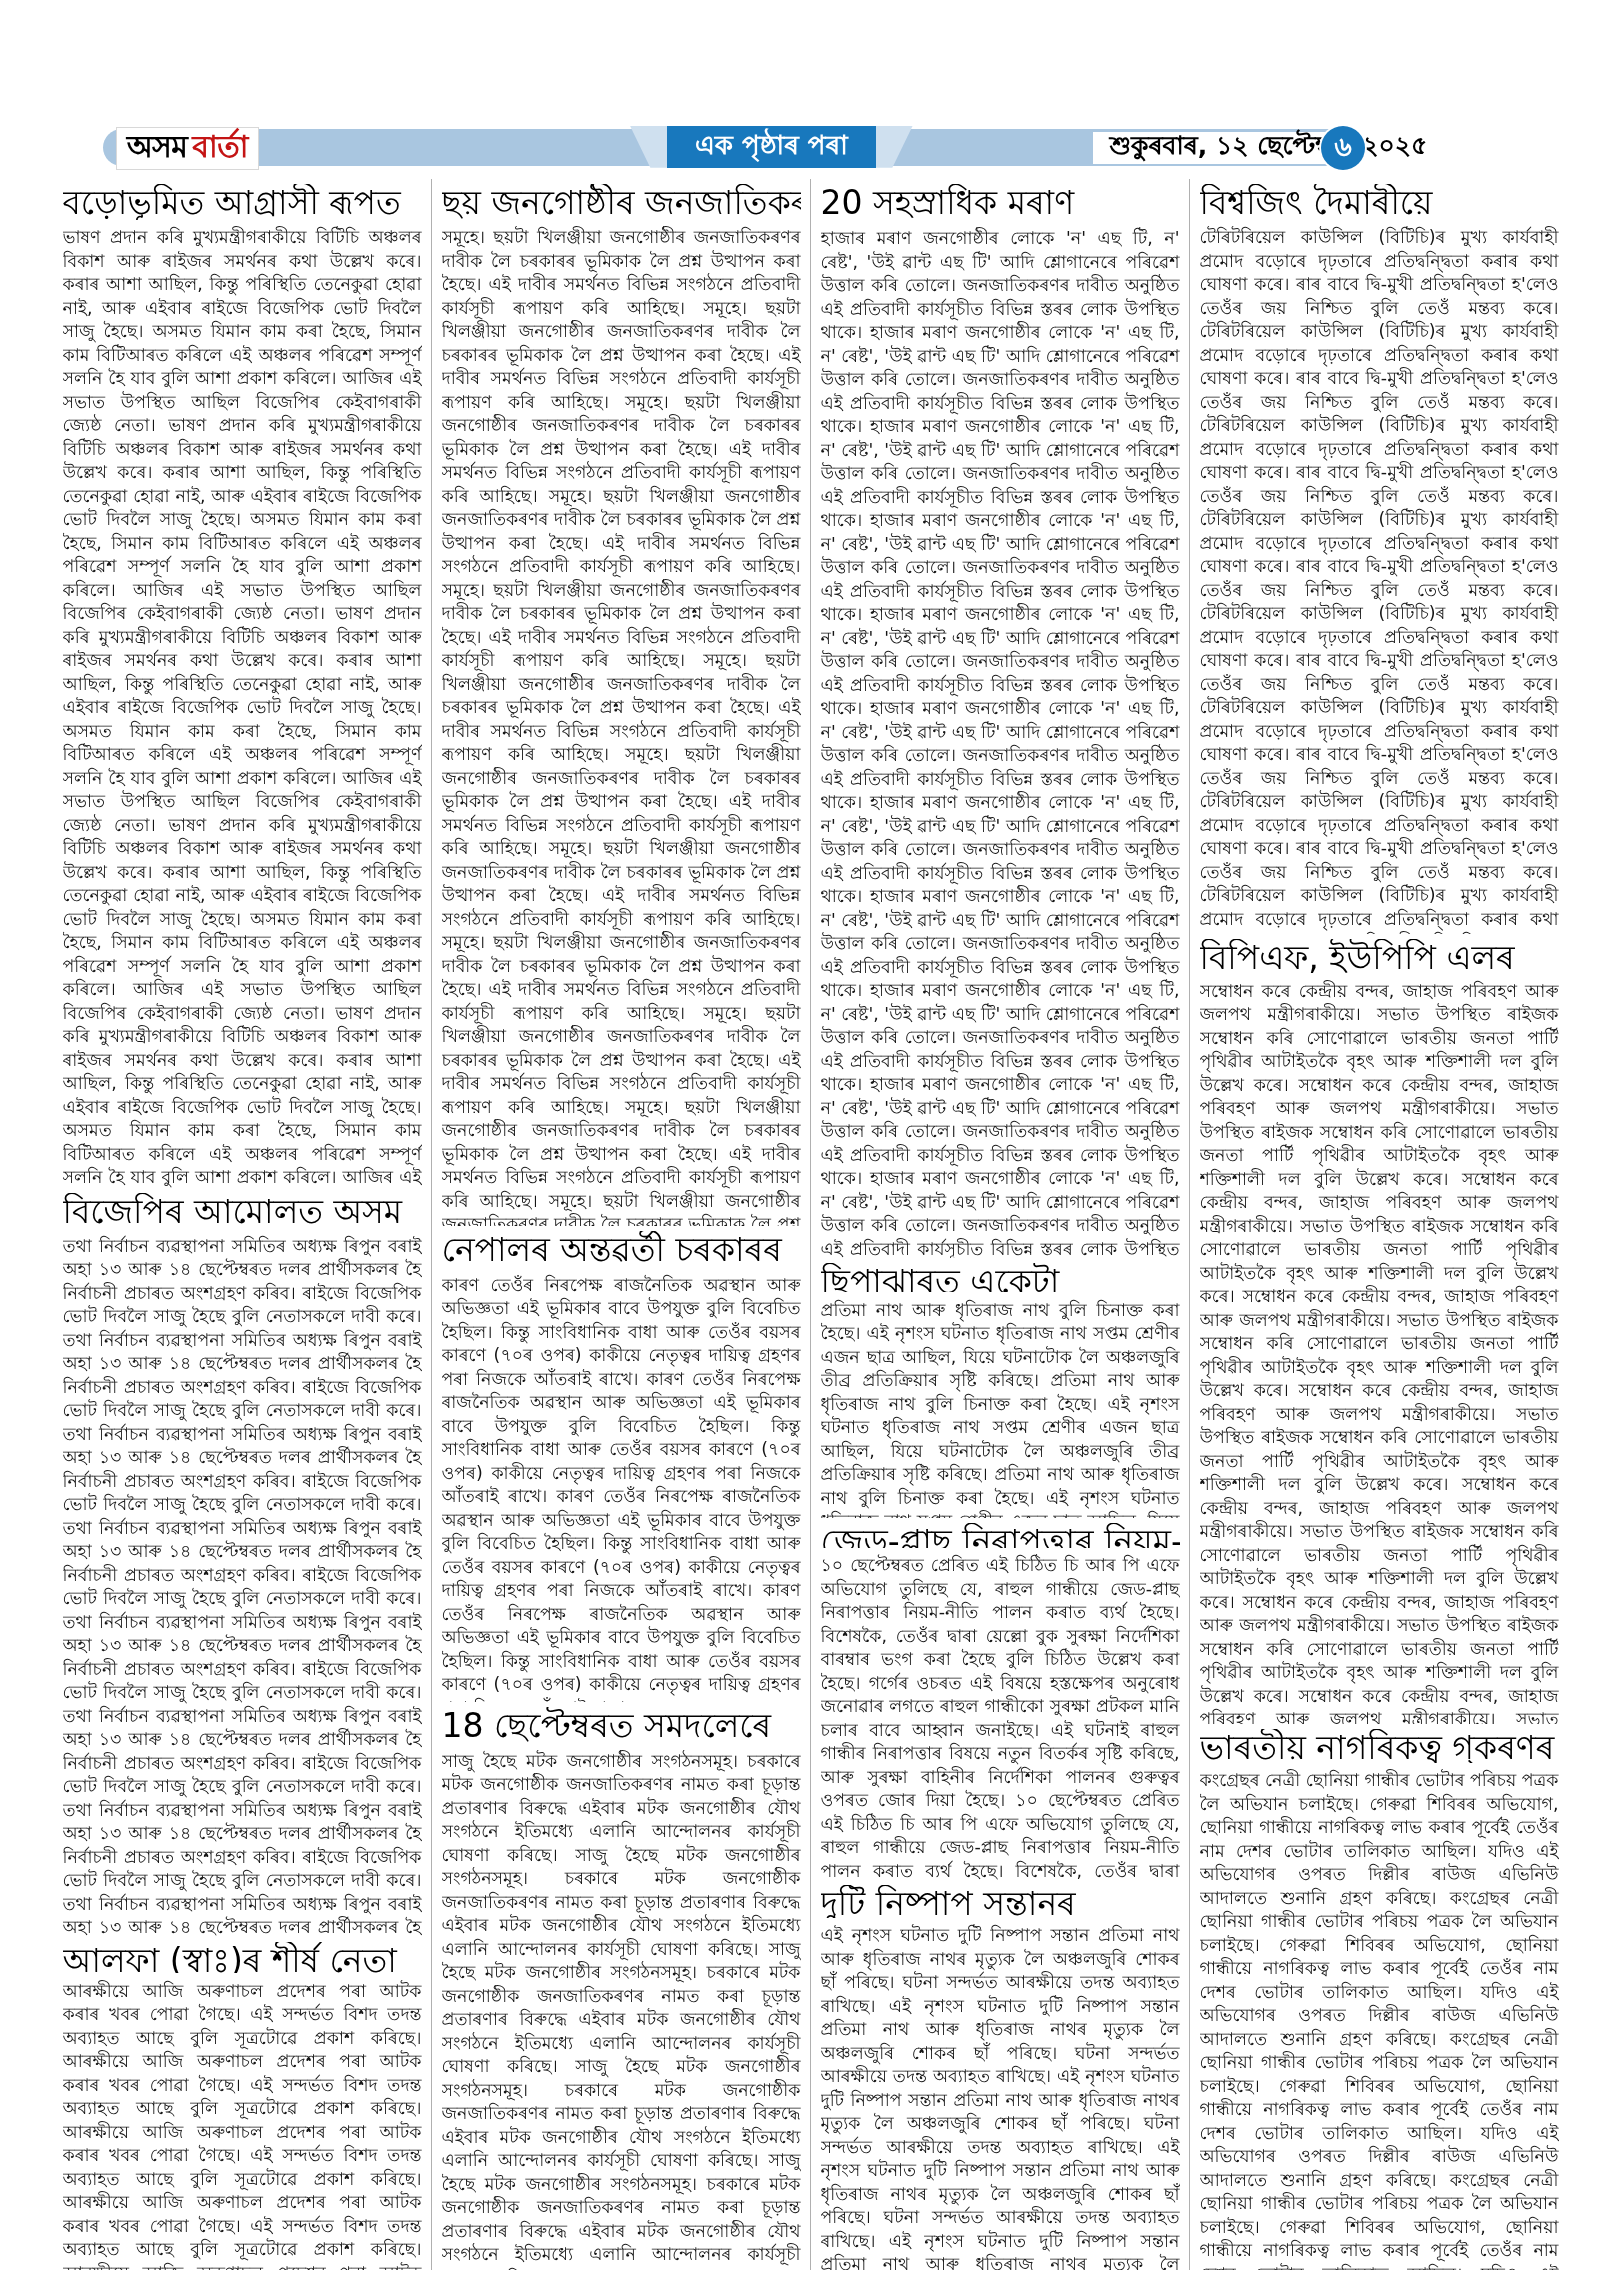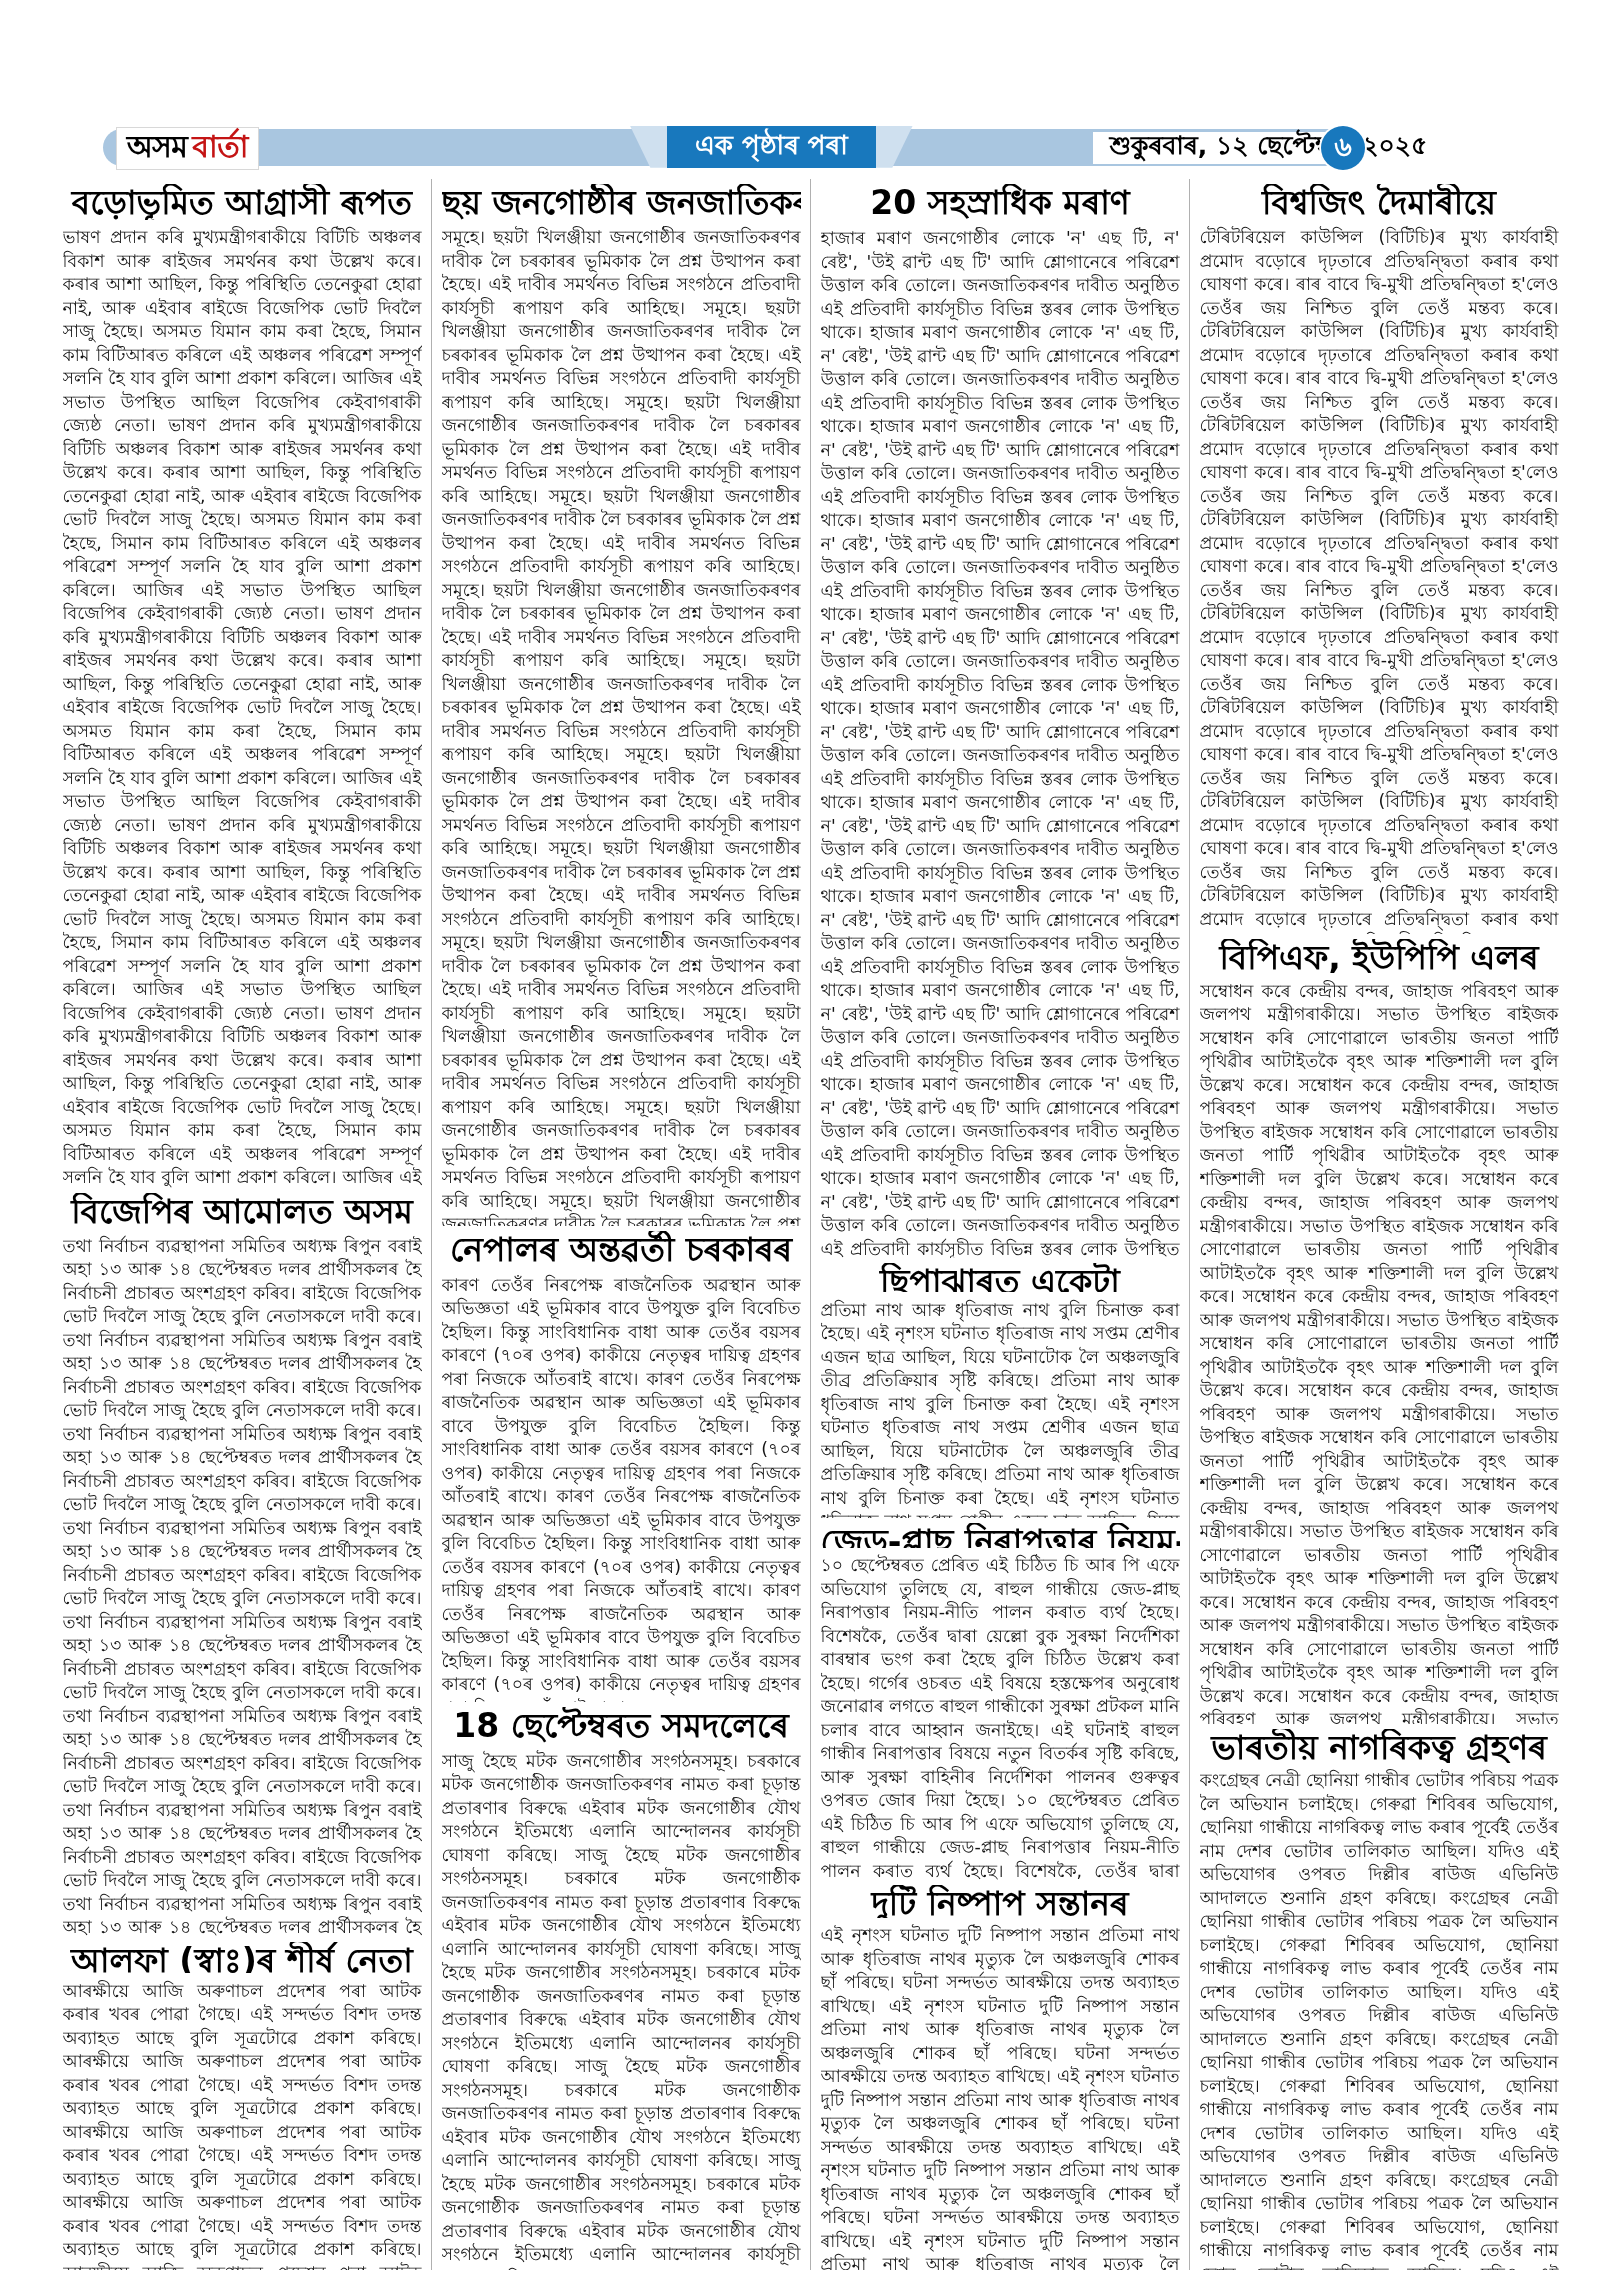--- a/index.html
+++ b/index.html
@@ -25,21 +25,21 @@
   .page-circle{position:absolute;left:1321px;top:126px;width:44px;height:44px;border-radius:50%;
     background:#1878bd;color:#fff;display:flex;align-items:center;justify-content:center;
     font-size:27px;font-weight:bold;box-shadow:0 0 0 1.9px #fff;}
 
   
   .content{position:absolute;left:53px;top:179px;width:1515px;height:2091px;display:flex;}
   .col{flex:1 1 0;padding:0 9.5px;display:flex;flex-direction:column;min-width:0;overflow:hidden;}
   .col + .col{border-left:0.6px solid #b0b0b0;}
   .article{display:flex;flex-direction:column;overflow:hidden;}
   .article.grow{flex:1 1 auto;}
-  .headline{font-size:33px;line-height:1.15;font-weight:bold;color:#000;text-align:center;
+  .headline{font-size:33px;line-height:1.15;font-weight:normal;color:#000;text-align:left;
     margin:5px 0 6.3px;white-space:nowrap;overflow:hidden;}
   .article-body{flex:1 1 auto;overflow:hidden;font-size:17.4px;line-height:23.5px;
     text-align:justify;color:#151515;word-break:break-word;}
 </style>
 </head>
 <body>
 
 <div class="page">
 
   <div class="header-strip">
@@ -112,20 +112,20 @@
     <div class="col">
       <div class="article" style="flex:0 0 755px">
         <div class="headline">বিশ্বজিৎ দৈমাৰীয়ে</div>
         <div class="article-body">টেৰিটৰিয়েল কাউন্সিল (বিটিচি)ৰ মুখ্য কাৰ্যবাহী প্ৰমোদ বড়োৰে দৃঢ়তাৰে প্ৰতিদ্বন্দ্বিতা কৰাৰ কথা ঘোষণা কৰে। ৰাৰ বাবে দ্বি-মুখী প্ৰতিদ্বন্দ্বিতা হ'লেও তেওঁৰ জয় নিশ্চিত বুলি তেওঁ মন্তব্য কৰে। টেৰিটৰিয়েল কাউন্সিল (বিটিচি)ৰ মুখ্য কাৰ্যবাহী প্ৰমোদ বড়োৰে দৃঢ়তাৰে প্ৰতিদ্বন্দ্বিতা কৰাৰ কথা ঘোষণা কৰে। ৰাৰ বাবে দ্বি-মুখী প্ৰতিদ্বন্দ্বিতা হ'লেও তেওঁৰ জয় নিশ্চিত বুলি তেওঁ মন্তব্য কৰে। টেৰিটৰিয়েল কাউন্সিল (বিটিচি)ৰ মুখ্য কাৰ্যবাহী প্ৰমোদ বড়োৰে দৃঢ়তাৰে প্ৰতিদ্বন্দ্বিতা কৰাৰ কথা ঘোষণা কৰে। ৰাৰ বাবে দ্বি-মুখী প্ৰতিদ্বন্দ্বিতা হ'লেও তেওঁৰ জয় নিশ্চিত বুলি তেওঁ মন্তব্য কৰে। টেৰিটৰিয়েল কাউন্সিল (বিটিচি)ৰ মুখ্য কাৰ্যবাহী প্ৰমোদ বড়োৰে দৃঢ়তাৰে প্ৰতিদ্বন্দ্বিতা কৰাৰ কথা ঘোষণা কৰে। ৰাৰ বাবে দ্বি-মুখী প্ৰতিদ্বন্দ্বিতা হ'লেও তেওঁৰ জয় নিশ্চিত বুলি তেওঁ মন্তব্য কৰে। টেৰিটৰিয়েল কাউন্সিল (বিটিচি)ৰ মুখ্য কাৰ্যবাহী প্ৰমোদ বড়োৰে দৃঢ়তাৰে প্ৰতিদ্বন্দ্বিতা কৰাৰ কথা ঘোষণা কৰে। ৰাৰ বাবে দ্বি-মুখী প্ৰতিদ্বন্দ্বিতা হ'লেও তেওঁৰ জয় নিশ্চিত বুলি তেওঁ মন্তব্য কৰে। টেৰিটৰিয়েল কাউন্সিল (বিটিচি)ৰ মুখ্য কাৰ্যবাহী প্ৰমোদ বড়োৰে দৃঢ়তাৰে প্ৰতিদ্বন্দ্বিতা কৰাৰ কথা ঘোষণা কৰে। ৰাৰ বাবে দ্বি-মুখী প্ৰতিদ্বন্দ্বিতা হ'লেও তেওঁৰ জয় নিশ্চিত বুলি তেওঁ মন্তব্য কৰে। টেৰিটৰিয়েল কাউন্সিল (বিটিচি)ৰ মুখ্য কাৰ্যবাহী প্ৰমোদ বড়োৰে দৃঢ়তাৰে প্ৰতিদ্বন্দ্বিতা কৰাৰ কথা ঘোষণা কৰে। ৰাৰ বাবে দ্বি-মুখী প্ৰতিদ্বন্দ্বিতা হ'লেও তেওঁৰ জয় নিশ্চিত বুলি তেওঁ মন্তব্য কৰে। টেৰিটৰিয়েল কাউন্সিল (বিটিচি)ৰ মুখ্য কাৰ্যবাহী প্ৰমোদ বড়োৰে দৃঢ়তাৰে প্ৰতিদ্বন্দ্বিতা কৰাৰ কথা ঘোষণা কৰে। ৰাৰ বাবে দ্বি-মুখী প্ৰতিদ্বন্দ্বিতা হ'লেও তেওঁৰ জয় নিশ্চিত বুলি তেওঁ মন্তব্য কৰে।</div>
       </div>
       <div class="article" style="flex:0 0 790px">
         <div class="headline">বিপিএফ, ইউপিপি এলৰ</div>
         <div class="article-body">সম্বোধন কৰে কেন্দ্ৰীয় বন্দৰ, জাহাজ পৰিবহণ আৰু জলপথ মন্ত্ৰীগৰাকীয়ে। সভাত উপস্থিত ৰাইজক সম্বোধন কৰি সোণোৱালে ভাৰতীয় জনতা পাৰ্টি পৃথিৱীৰ আটাইতকৈ বৃহৎ আৰু শক্তিশালী দল বুলি উল্লেখ কৰে। সম্বোধন কৰে কেন্দ্ৰীয় বন্দৰ, জাহাজ পৰিবহণ আৰু জলপথ মন্ত্ৰীগৰাকীয়ে। সভাত উপস্থিত ৰাইজক সম্বোধন কৰি সোণোৱালে ভাৰতীয় জনতা পাৰ্টি পৃথিৱীৰ আটাইতকৈ বৃহৎ আৰু শক্তিশালী দল বুলি উল্লেখ কৰে। সম্বোধন কৰে কেন্দ্ৰীয় বন্দৰ, জাহাজ পৰিবহণ আৰু জলপথ মন্ত্ৰীগৰাকীয়ে। সভাত উপস্থিত ৰাইজক সম্বোধন কৰি সোণোৱালে ভাৰতীয় জনতা পাৰ্টি পৃথিৱীৰ আটাইতকৈ বৃহৎ আৰু শক্তিশালী দল বুলি উল্লেখ কৰে। সম্বোধন কৰে কেন্দ্ৰীয় বন্দৰ, জাহাজ পৰিবহণ আৰু জলপথ মন্ত্ৰীগৰাকীয়ে। সভাত উপস্থিত ৰাইজক সম্বোধন কৰি সোণোৱালে ভাৰতীয় জনতা পাৰ্টি পৃথিৱীৰ আটাইতকৈ বৃহৎ আৰু শক্তিশালী দল বুলি উল্লেখ কৰে। সম্বোধন কৰে কেন্দ্ৰীয় বন্দৰ, জাহাজ পৰিবহণ আৰু জলপথ মন্ত্ৰীগৰাকীয়ে। সভাত উপস্থিত ৰাইজক সম্বোধন কৰি সোণোৱালে ভাৰতীয় জনতা পাৰ্টি পৃথিৱীৰ আটাইতকৈ বৃহৎ আৰু শক্তিশালী দল বুলি উল্লেখ কৰে। সম্বোধন কৰে কেন্দ্ৰীয় বন্দৰ, জাহাজ পৰিবহণ আৰু জলপথ মন্ত্ৰীগৰাকীয়ে। সভাত উপস্থিত ৰাইজক সম্বোধন কৰি সোণোৱালে ভাৰতীয় জনতা পাৰ্টি পৃথিৱীৰ আটাইতকৈ বৃহৎ আৰু শক্তিশালী দল বুলি উল্লেখ কৰে। সম্বোধন কৰে কেন্দ্ৰীয় বন্দৰ, জাহাজ পৰিবহণ আৰু জলপথ মন্ত্ৰীগৰাকীয়ে। সভাত উপস্থিত ৰাইজক সম্বোধন কৰি সোণোৱালে ভাৰতীয় জনতা পাৰ্টি পৃথিৱীৰ আটাইতকৈ বৃহৎ আৰু শক্তিশালী দল বুলি উল্লেখ কৰে। সম্বোধন কৰে কেন্দ্ৰীয় বন্দৰ, জাহাজ পৰিবহণ আৰু জলপথ মন্ত্ৰীগৰাকীয়ে। সভাত উপস্থিত ৰাইজক সম্বোধন কৰি সোণোৱালে ভাৰতীয় জনতা পাৰ্টি পৃথিৱীৰ আটাইতকৈ বৃহৎ আৰু শক্তিশালী দল বুলি উল্লেখ কৰে।</div>
       </div>
       <div class="article grow">
-        <div class="headline">ভাৰতীয় নাগৰিকত্ব গ্ৰহণৰ</div>
+        <div class="headline">ভাৰতীয় নাগৰিকত্ব গ্কৰণৰ</div>
         <div class="article-body">কংগ্ৰেছৰ নেত্ৰী ছোনিয়া গান্ধীৰ ভোটাৰ পৰিচয় পত্ৰক লৈ অভিযান চলাইছে। গেৰুৱা শিবিৰৰ অভিযোগ, ছোনিয়া গান্ধীয়ে নাগৰিকত্ব লাভ কৰাৰ পূৰ্বেই তেওঁৰ নাম দেশৰ ভোটাৰ তালিকাত আছিল। যদিও এই অভিযোগৰ ওপৰত দিল্লীৰ ৰাউজ এভিনিউ আদালতে শুনানি গ্ৰহণ কৰিছে। কংগ্ৰেছৰ নেত্ৰী ছোনিয়া গান্ধীৰ ভোটাৰ পৰিচয় পত্ৰক লৈ অভিযান চলাইছে। গেৰুৱা শিবিৰৰ অভিযোগ, ছোনিয়া গান্ধীয়ে নাগৰিকত্ব লাভ কৰাৰ পূৰ্বেই তেওঁৰ নাম দেশৰ ভোটাৰ তালিকাত আছিল। যদিও এই অভিযোগৰ ওপৰত দিল্লীৰ ৰাউজ এভিনিউ আদালতে শুনানি গ্ৰহণ কৰিছে। কংগ্ৰেছৰ নেত্ৰী ছোনিয়া গান্ধীৰ ভোটাৰ পৰিচয় পত্ৰক লৈ অভিযান চলাইছে। গেৰুৱা শিবিৰৰ অভিযোগ, ছোনিয়া গান্ধীয়ে নাগৰিকত্ব লাভ কৰাৰ পূৰ্বেই তেওঁৰ নাম দেশৰ ভোটাৰ তালিকাত আছিল। যদিও এই অভিযোগৰ ওপৰত দিল্লীৰ ৰাউজ এভিনিউ আদালতে শুনানি গ্ৰহণ কৰিছে। কংগ্ৰেছৰ নেত্ৰী ছোনিয়া গান্ধীৰ ভোটাৰ পৰিচয় পত্ৰক লৈ অভিযান চলাইছে। গেৰুৱা শিবিৰৰ অভিযোগ, ছোনিয়া গান্ধীয়ে নাগৰিকত্ব লাভ কৰাৰ পূৰ্বেই তেওঁৰ নাম দেশৰ ভোটাৰ তালিকাত আছিল। যদিও এই অভিযোগৰ ওপৰত দিল্লীৰ ৰাউজ এভিনিউ আদালতে শুনানি গ্ৰহণ কৰিছে।</div>
       </div>
     </div>
 
   </div>
 </div>
 
 
 </body></html>

